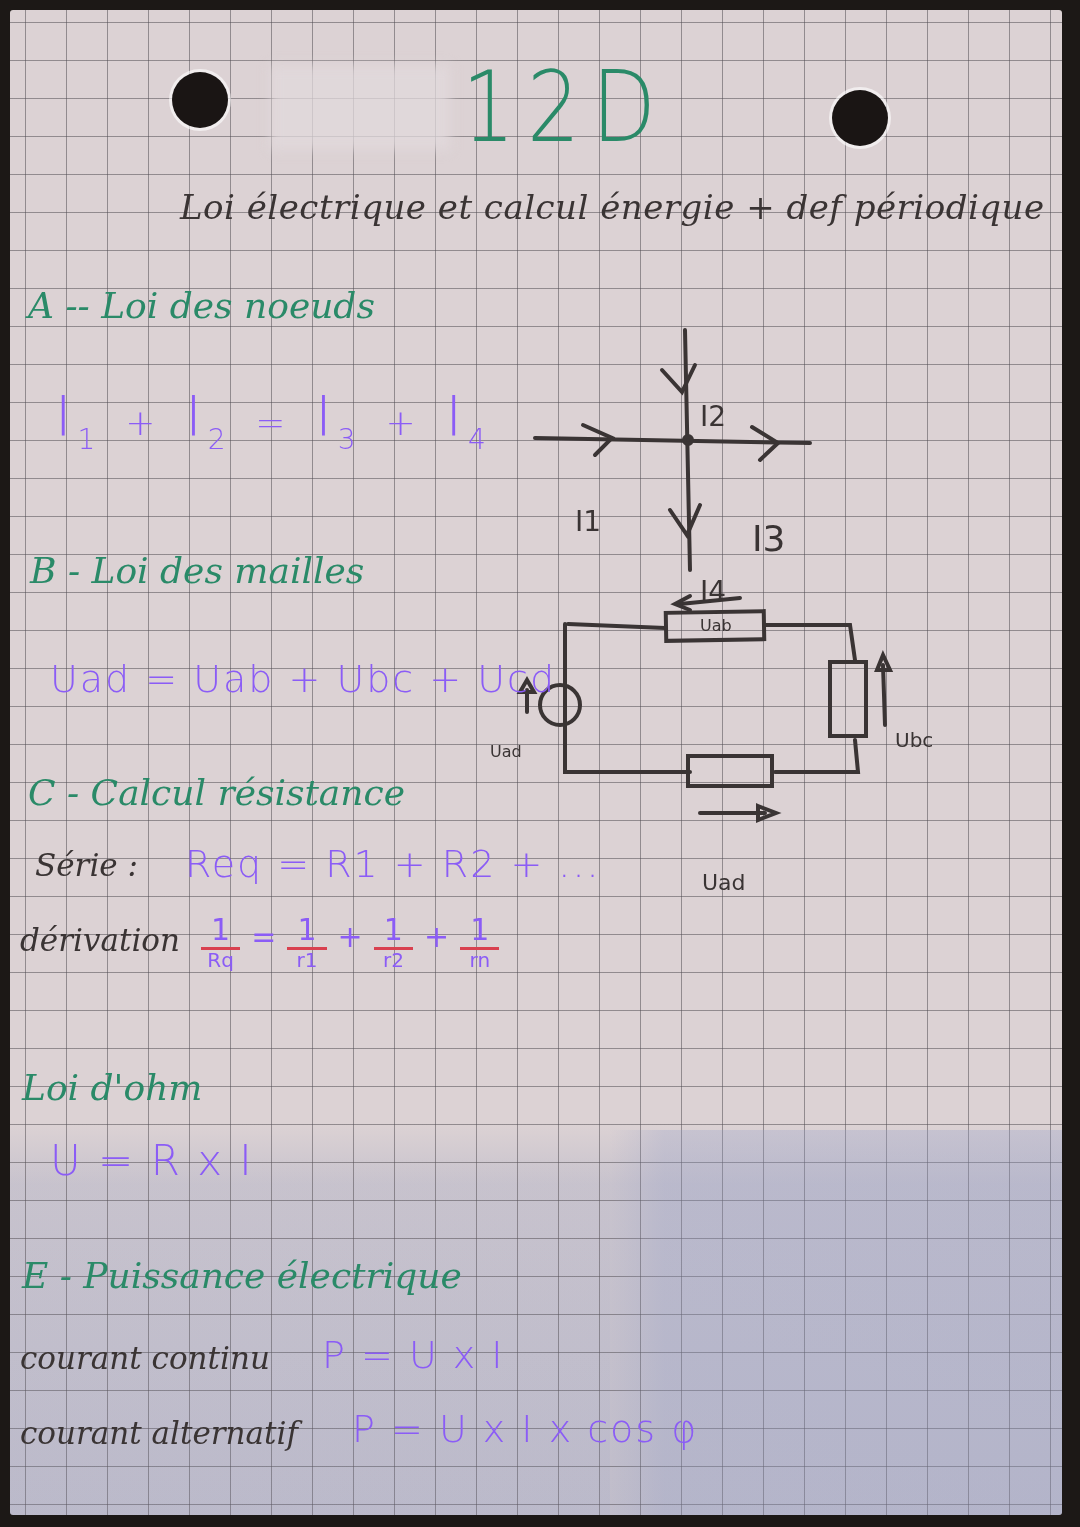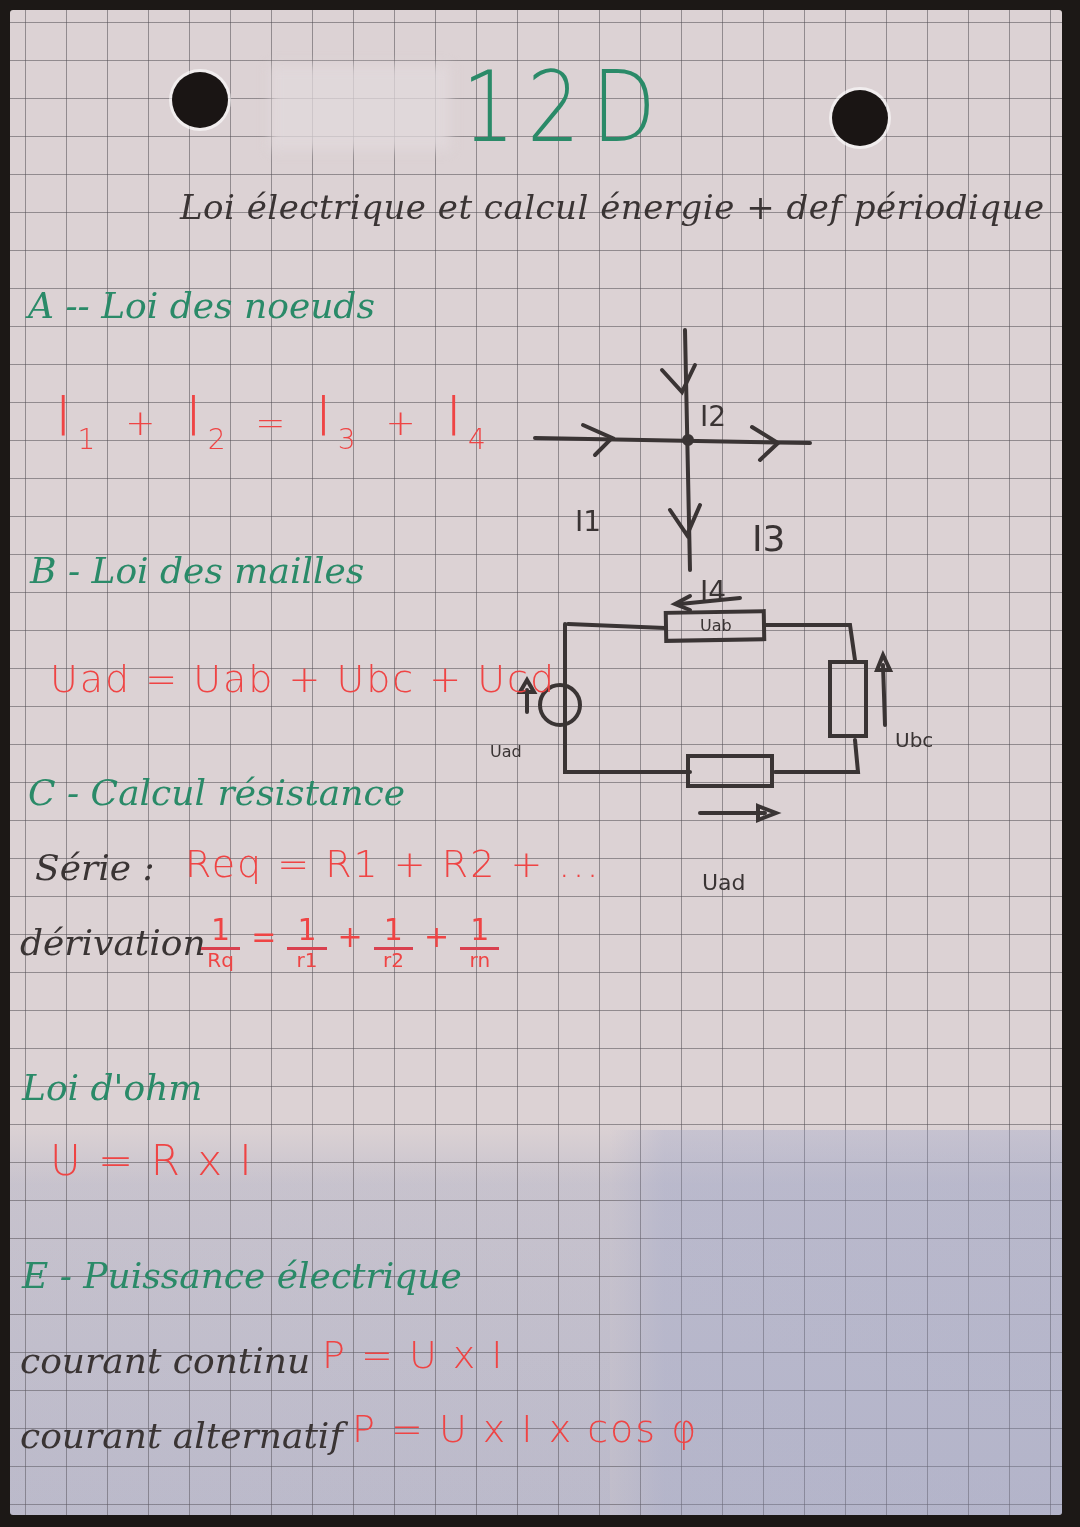--- a/index.html
+++ b/index.html
@@ -36,31 +36,31 @@
   .erase-patch {
     position: absolute; left: 260px; top: 55px; width: 180px; height: 85px;
     background: rgba(225,218,220,0.75); filter: blur(6px);
   }
   .hole {
     position: absolute; width: 56px; height: 56px; border-radius: 50%;
     background: #1a1514; box-shadow: 0 0 0 3px rgba(255,255,255,0.6);
   }
   .hw { position: absolute; white-space: nowrap; line-height: 1; }
   .green { color: #2a8a68; }
-  .red { color: #ef4444; }
+  .red { color: #8b5cf6; }
   .black { color: #3a3434; }
   .title {
     font-family: "DejaVu Sans", sans-serif; font-size: 98px; font-weight: 300;
     letter-spacing: 14px; transform: scaleX(0.85); transform-origin: left top;
   }
   .subtitle { font-family: "DejaVu Serif", serif; font-style: italic; font-size: 34px; letter-spacing: 0.5px; }
   .heading { font-family: "DejaVu Serif", serif; font-style: italic; font-size: 36px; }
   .formula { font-family: "DejaVu Sans", sans-serif; font-size: 38px; font-weight: 300; letter-spacing: 2px; }
   .formula-big { font-size: 56px; letter-spacing: 6px; }
-  .body-txt { font-family: "DejaVu Serif", serif; font-style: italic; font-size: 36px; }
+  .body-txt { font-family: "DejaVu Serif", serif; font-style: italic; font-size: 31px; }
   sub { font-size: 0.5em; vertical-align: -0.5em; }
   .frac { display: inline-flex; flex-direction: column; align-items: center; vertical-align: middle; margin: 0 6px; }
   .frac .num { font-size: 30px; border-bottom: 3px solid #d9404f; padding: 0 10px 2px; }
   .frac .den { font-size: 20px; }
   .lbl { position: absolute; font-family: "DejaVu Sans", sans-serif; color: #3a3434; white-space: nowrap; margin-top: 40px; }
   svg.diagram { position: absolute; left: 0; top: 0; }
 </style>
 </head>
 <body>
 

